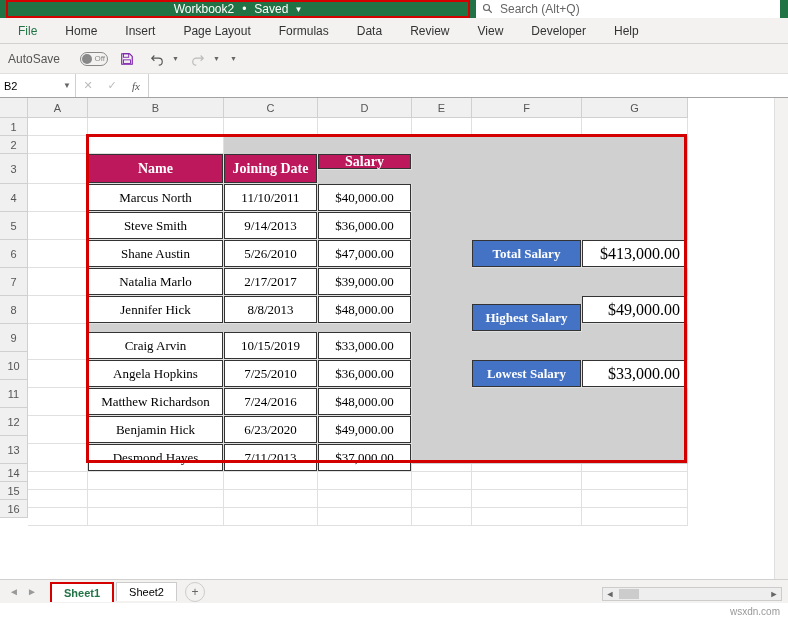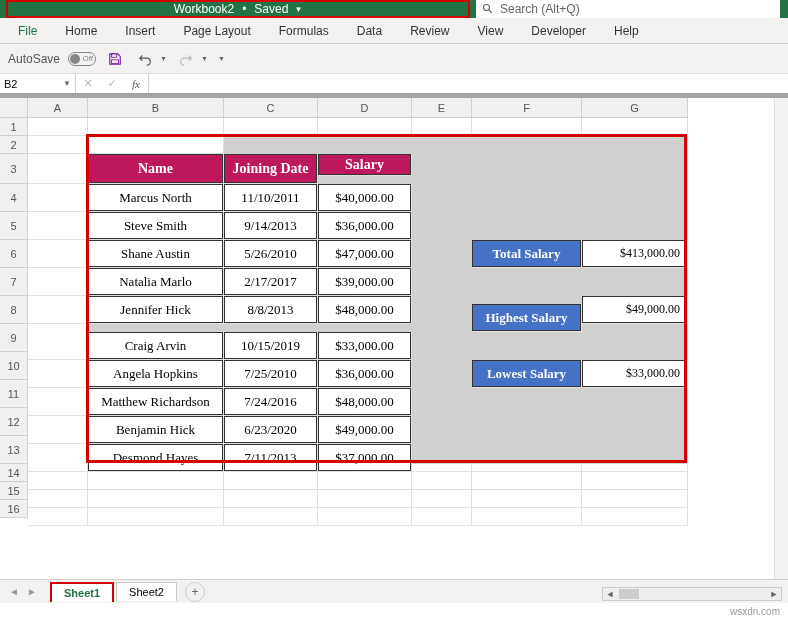--- a/index.html
+++ b/index.html
@@ -13,30 +13,30 @@
 .search-box { position: absolute; right: 8px; top: 0; height: 18px; width: 304px; background: #fff; display: flex; align-items: center; padding: 0 6px; color: #666; gap: 6px; }
 .search-box svg { width: 12px; height: 12px; }
 
 
 .ribbon-tabs { background: #f3f2f1; height: 26px; display: flex; align-items: center; padding: 0 4px; gap: 0; border-bottom: 1px solid #d0d0d0; }
 .ribbon-tabs .tab { padding: 0 14px; height: 26px; display: flex; align-items: center; font-size: 12px; color: #333; cursor: pointer; }
 .ribbon-tabs .tab.file { color: #217346; }
 
 
 .qat { background: #f3f2f1; height: 30px; display: flex; align-items: center; padding: 0 8px; gap: 8px; border-bottom: 1px solid #e1dfdd; color: #555; }
-.autosave-toggle { display: inline-flex; align-items: center; gap: 8px; }
+.autosave-toggle { display: inline-flex; align-items: center; gap: 20px; }
 .toggle { width: 28px; height: 14px; border: 1px solid #888; border-radius: 7px; position: relative; }
 .toggle::after { content: ""; position: absolute; width: 10px; height: 10px; background: #888; border-radius: 50%; left: 1px; top: 1px; }
 .toggle-label { font-size: 8px; position: absolute; right: 2px; top: 1px; color: #888; }
 .qat-btn { width: 22px; height: 22px; display: flex; align-items: center; justify-content: center; cursor: pointer; }
 .qat-btn svg { width: 14px; height: 14px; }
 .qat-dd { font-size: 7px; color: #666; margin-left: -4px; }
 
 
-.formula-bar { height: 24px; border-bottom: 5px solid #a3a3a3; display: flex; align-items: center; background: #fff; }
+.formula-bar { height: 24px; border-bottom: 1px solid #a3a3a3; display: flex; align-items: center; background: #fff; }
 .namebox { width: 76px; border-right: 1px solid #d0d0d0; padding: 0 4px; display: flex; align-items: center; height: 100%; justify-content: space-between; position: relative; }
 .namebox input { border: none; width: 50px; font-size: 11px; outline: none; }
 .namebox .dd { font-size: 8px; color: #666; }
 .fb-btns { display: flex; align-items: center; height: 100%; border-right: 1px solid #d0d0d0; }
 .fb-btn { width: 24px; height: 100%; display: flex; align-items: center; justify-content: center; color: #bbb; font-size: 11px; }
 .fb-btn.fx { font-style: italic; font-family: "Times New Roman", serif; color: #555; }
 .formula-input { flex: 1; padding: 0 6px; height: 100%; }
 
 
 .grid-wrap { position: relative; display: flex; height: 441px; }
@@ -50,21 +50,21 @@
 .cell { border-right: 1px solid #e0e0e0; border-bottom: 1px solid #e0e0e0; background: #fff; }
 
 
 .sel-region { position: absolute; border: 3px solid #d40000; pointer-events: none; z-index: 10; }
 .sel-fill { position: absolute; background: #d0d0d0; }
 
 
 .data-hdr { background: #be185d; color: #fff; font-weight: bold; font-family: "Times New Roman", serif; font-size: 14px; display: flex; align-items: center; justify-content: center; border: 1px solid #333; height: 100%; }
 .data-cell { background: #fff; border: 1px solid #333; display: flex; align-items: center; justify-content: center; font-family: "Times New Roman", serif; font-size: 13px; height: 100%; }
 .label-cell { background: #4472c4; color: #fff; font-weight: bold; font-family: "Times New Roman", serif; font-size: 13px; display: flex; align-items: center; justify-content: center; border: 1px solid #333; height: 100%; }
-.val-cell { background: #fff; border: 1px solid #333; display: flex; align-items: center; justify-content: flex-end; padding-right: 6px; font-family: "Times New Roman", serif; font-size: 12px; height: 100%; }
+.val-cell { background: #fff; border: 1px solid #333; display: flex; align-items: center; justify-content: flex-end; padding-right: 6px; font-family: "Times New Roman", serif; font-size: 16px; height: 100%; }
 
 
 .sheet-bar { position: absolute; bottom: 18px; left: 0; right: 0; height: 24px; background: #f3f2f1; border-top: 1px solid #d0d0d0; display: flex; align-items: center; padding: 0 6px; gap: 2px; }
 .sheet-nav { display: flex; gap: 2px; margin-right: 8px; }
 .sheet-nav-btn { width: 16px; height: 16px; display: flex; align-items: center; justify-content: center; color: #999; font-size: 10px; }
 .sheet-tab { padding: 3px 12px; background: #fff; border: 1px solid #ccc; border-bottom: none; font-size: 11px; cursor: pointer; }
 .sheet-tab.active { border: 2px solid #d40000; color: #217346; font-weight: bold; border-bottom: none; }
 .sheet-add { width: 20px; height: 20px; border: 1px solid #ccc; border-radius: 50%; display: flex; align-items: center; justify-content: center; margin-left: 6px; font-size: 12px; color: #666; cursor: pointer; }
 .hscroll { position: absolute; right: 6px; bottom: 2px; width: 180px; height: 14px; background: #eee; border: 1px solid #ccc; display: flex; align-items: center; }
 .hscroll .arr { width: 14px; text-align: center; font-size: 9px; color: #666; }
@@ -207,21 +207,21 @@
         <div class="cell" id="cell-G2" style="width: 106px; height: 18px;"></div>
       </div>
       <div class="cell-row">
         <div class="cell" id="cell-A3" style="width: 60px; height: 30px;"></div>
         <div class="cell" id="cell-B3" style="width: 136px; height: 30px; position: relative; z-index: 5;">
           <div class="data-hdr" style="position: relative; width: 100%; height: 100%; z-index: 5;">Name</div>
         </div>
         <div class="cell" id="cell-C3" style="width: 94px; height: 30px; position: relative; z-index: 5;">
           <div class="data-hdr" style="position: relative; width: 100%; height: 100%; z-index: 5;">Joining Date</div>
         </div>
-        <div class="cell" id="cell-D3" style="width: 94px; height: 22px; position: relative; z-index: 5;">
+        <div class="cell" id="cell-D3" style="width: 94px; height: 16px; position: relative; z-index: 5;">
           <div class="data-hdr" style="position: relative; width: 100%; height: 100%; z-index: 5;">Salary</div>
         </div>
         <div class="cell" id="cell-E3" style="width: 60px; height: 30px;"></div>
         <div class="cell" id="cell-F3" style="width: 110px; height: 30px;"></div>
         <div class="cell" id="cell-G3" style="width: 106px; height: 30px;"></div>
       </div>
       <div class="cell-row">
         <div class="cell" id="cell-A4" style="width: 60px; height: 28px;"></div>
         <div class="cell" id="cell-B4" style="width: 136px; height: 28px; position: relative; z-index: 5;">
           <div class="data-cell" style="position: relative; width: 100%; height: 100%; z-index: 5;">Marcus North</div>

